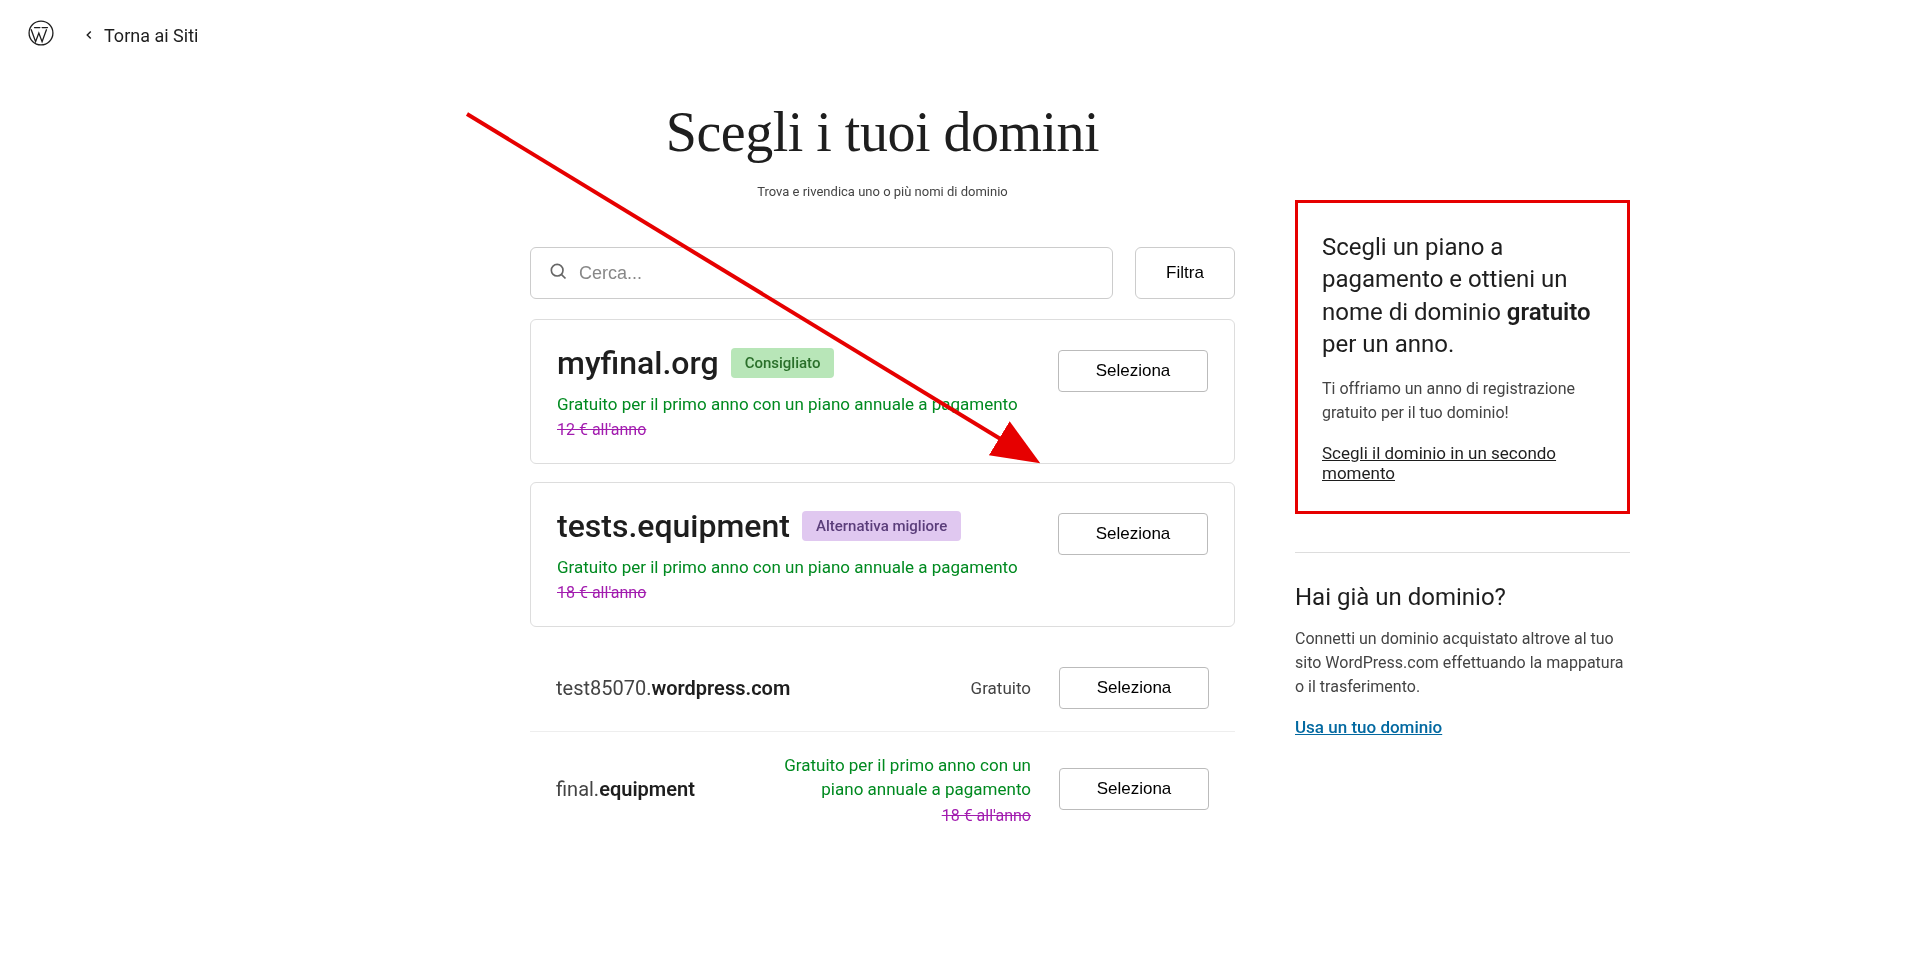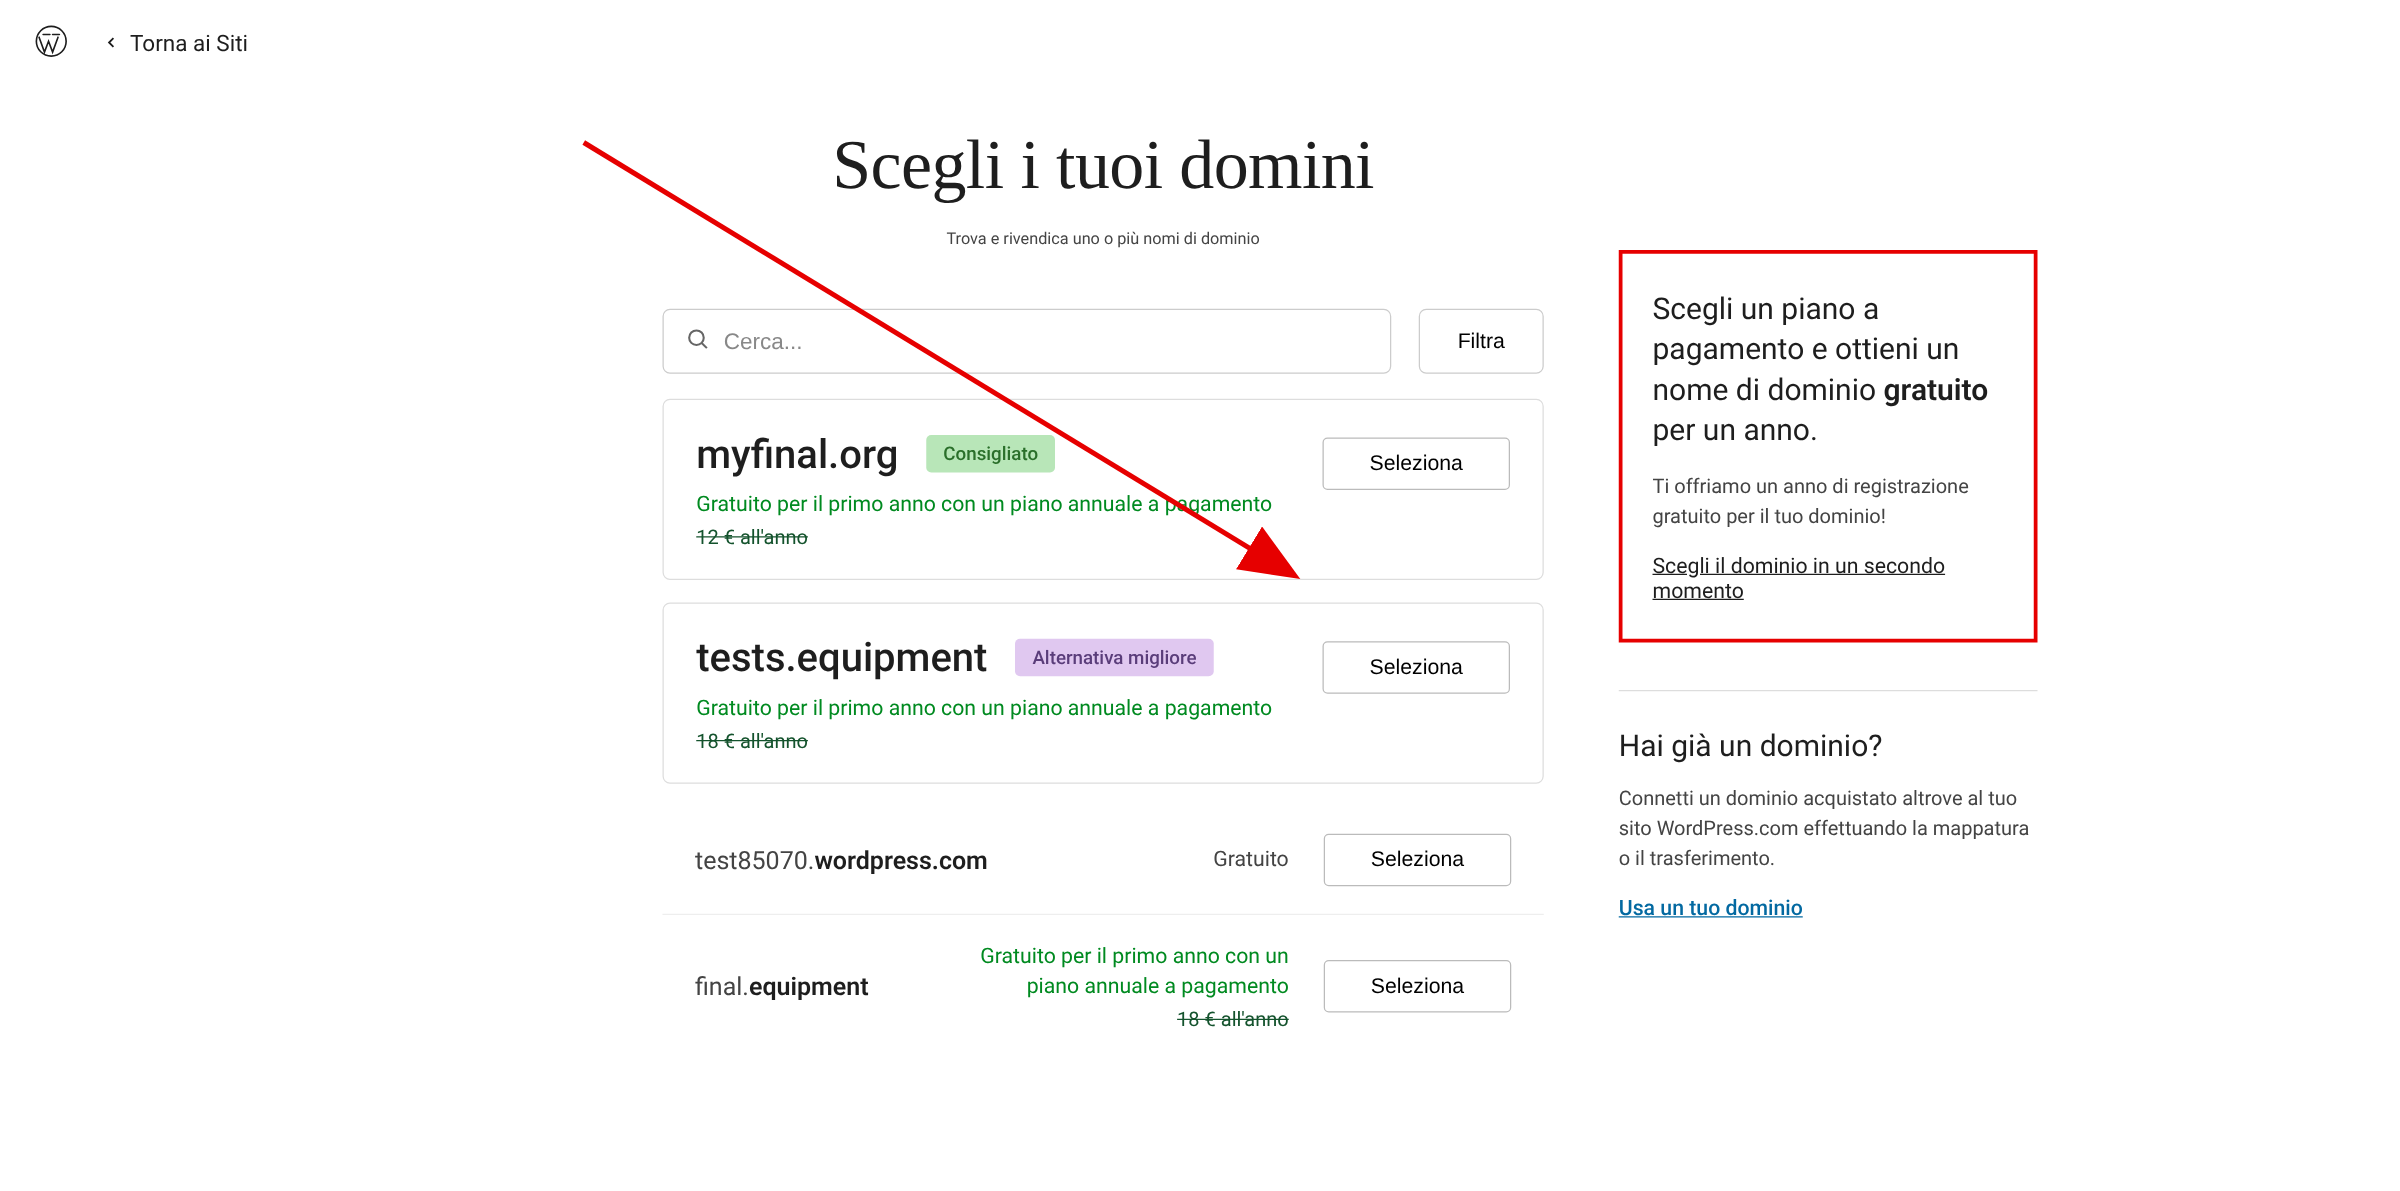--- a/index.html
+++ b/index.html
@@ -18,27 +18,27 @@
 
 .search-row { display: flex; gap: 22px; margin-bottom: 20px; }
 .search-wrap { position: relative; flex: 1; }
 .search-icon { position: absolute; left: 18px; top: 50%; transform: translateY(-50%); color: #666; }
 .search-input { width: 100%; height: 52px; border: 1px solid #ccc; border-radius: 6px; padding: 0 20px 0 48px; font-size: 18px; outline: none; }
 .search-input::placeholder { color: #888; }
 .filter-btn { width: 100px; height: 52px; border: 1px solid #ccc; background: #fff; border-radius: 6px; font-size: 17px; cursor: pointer; }
 
 .domain-card { border: 1px solid #ddd; border-radius: 6px; padding: 24px 26px; margin-bottom: 18px; display: flex; justify-content: space-between; align-items: flex-start; }
 .domain-info { flex: 1; }
-.domain-name-row { display: flex; align-items: center; gap: 22px; margin-bottom: 12px; }
+.domain-name-row { display: flex; align-items: center; gap: 12px; margin-bottom: 12px; }
 .domain-name { font-size: 32px; font-weight: 500; color: #1e1e1e; }
 .badge { padding: 6px 14px; border-radius: 4px; font-size: 15px; font-weight: 500; }
 .badge-recommended { background: #b8e6b8; color: #2a6f2a; }
 .badge-alternative { background: #e0c8f0; color: #5a3d7a; }
 .promo-text { color: #008a20; font-size: 17px; margin-bottom: 6px; }
-.price-struck { color: #14532d; font-size: 16px; text-decoration: line-through; }
+.price-struck { color: #a21caf; font-size: 16px; text-decoration: line-through; }
 .select-btn { width: 150px; height: 42px; border: 1px solid #bbb; background: #fff; border-radius: 4px; font-size: 17px; cursor: pointer; margin-top: 6px; text-align: center; }
 
 .simple-row { display: flex; justify-content: space-between; align-items: center; padding: 22px 26px; border-bottom: 1px solid #eee; }
 .simple-row:last-child { border-bottom: none; }
 .simple-name { font-size: 20px; color: #444; }
 .simple-name .ext { font-weight: 600; color: #1e1e1e; }
 .simple-right { display: flex; align-items: center; gap: 28px; }
 .free-label { color: #444; font-size: 17px; }
 .stacked-promo { text-align: right; max-width: 260px; }
 .stacked-promo .promo-text { margin-bottom: 4px; line-height: 1.4; }

